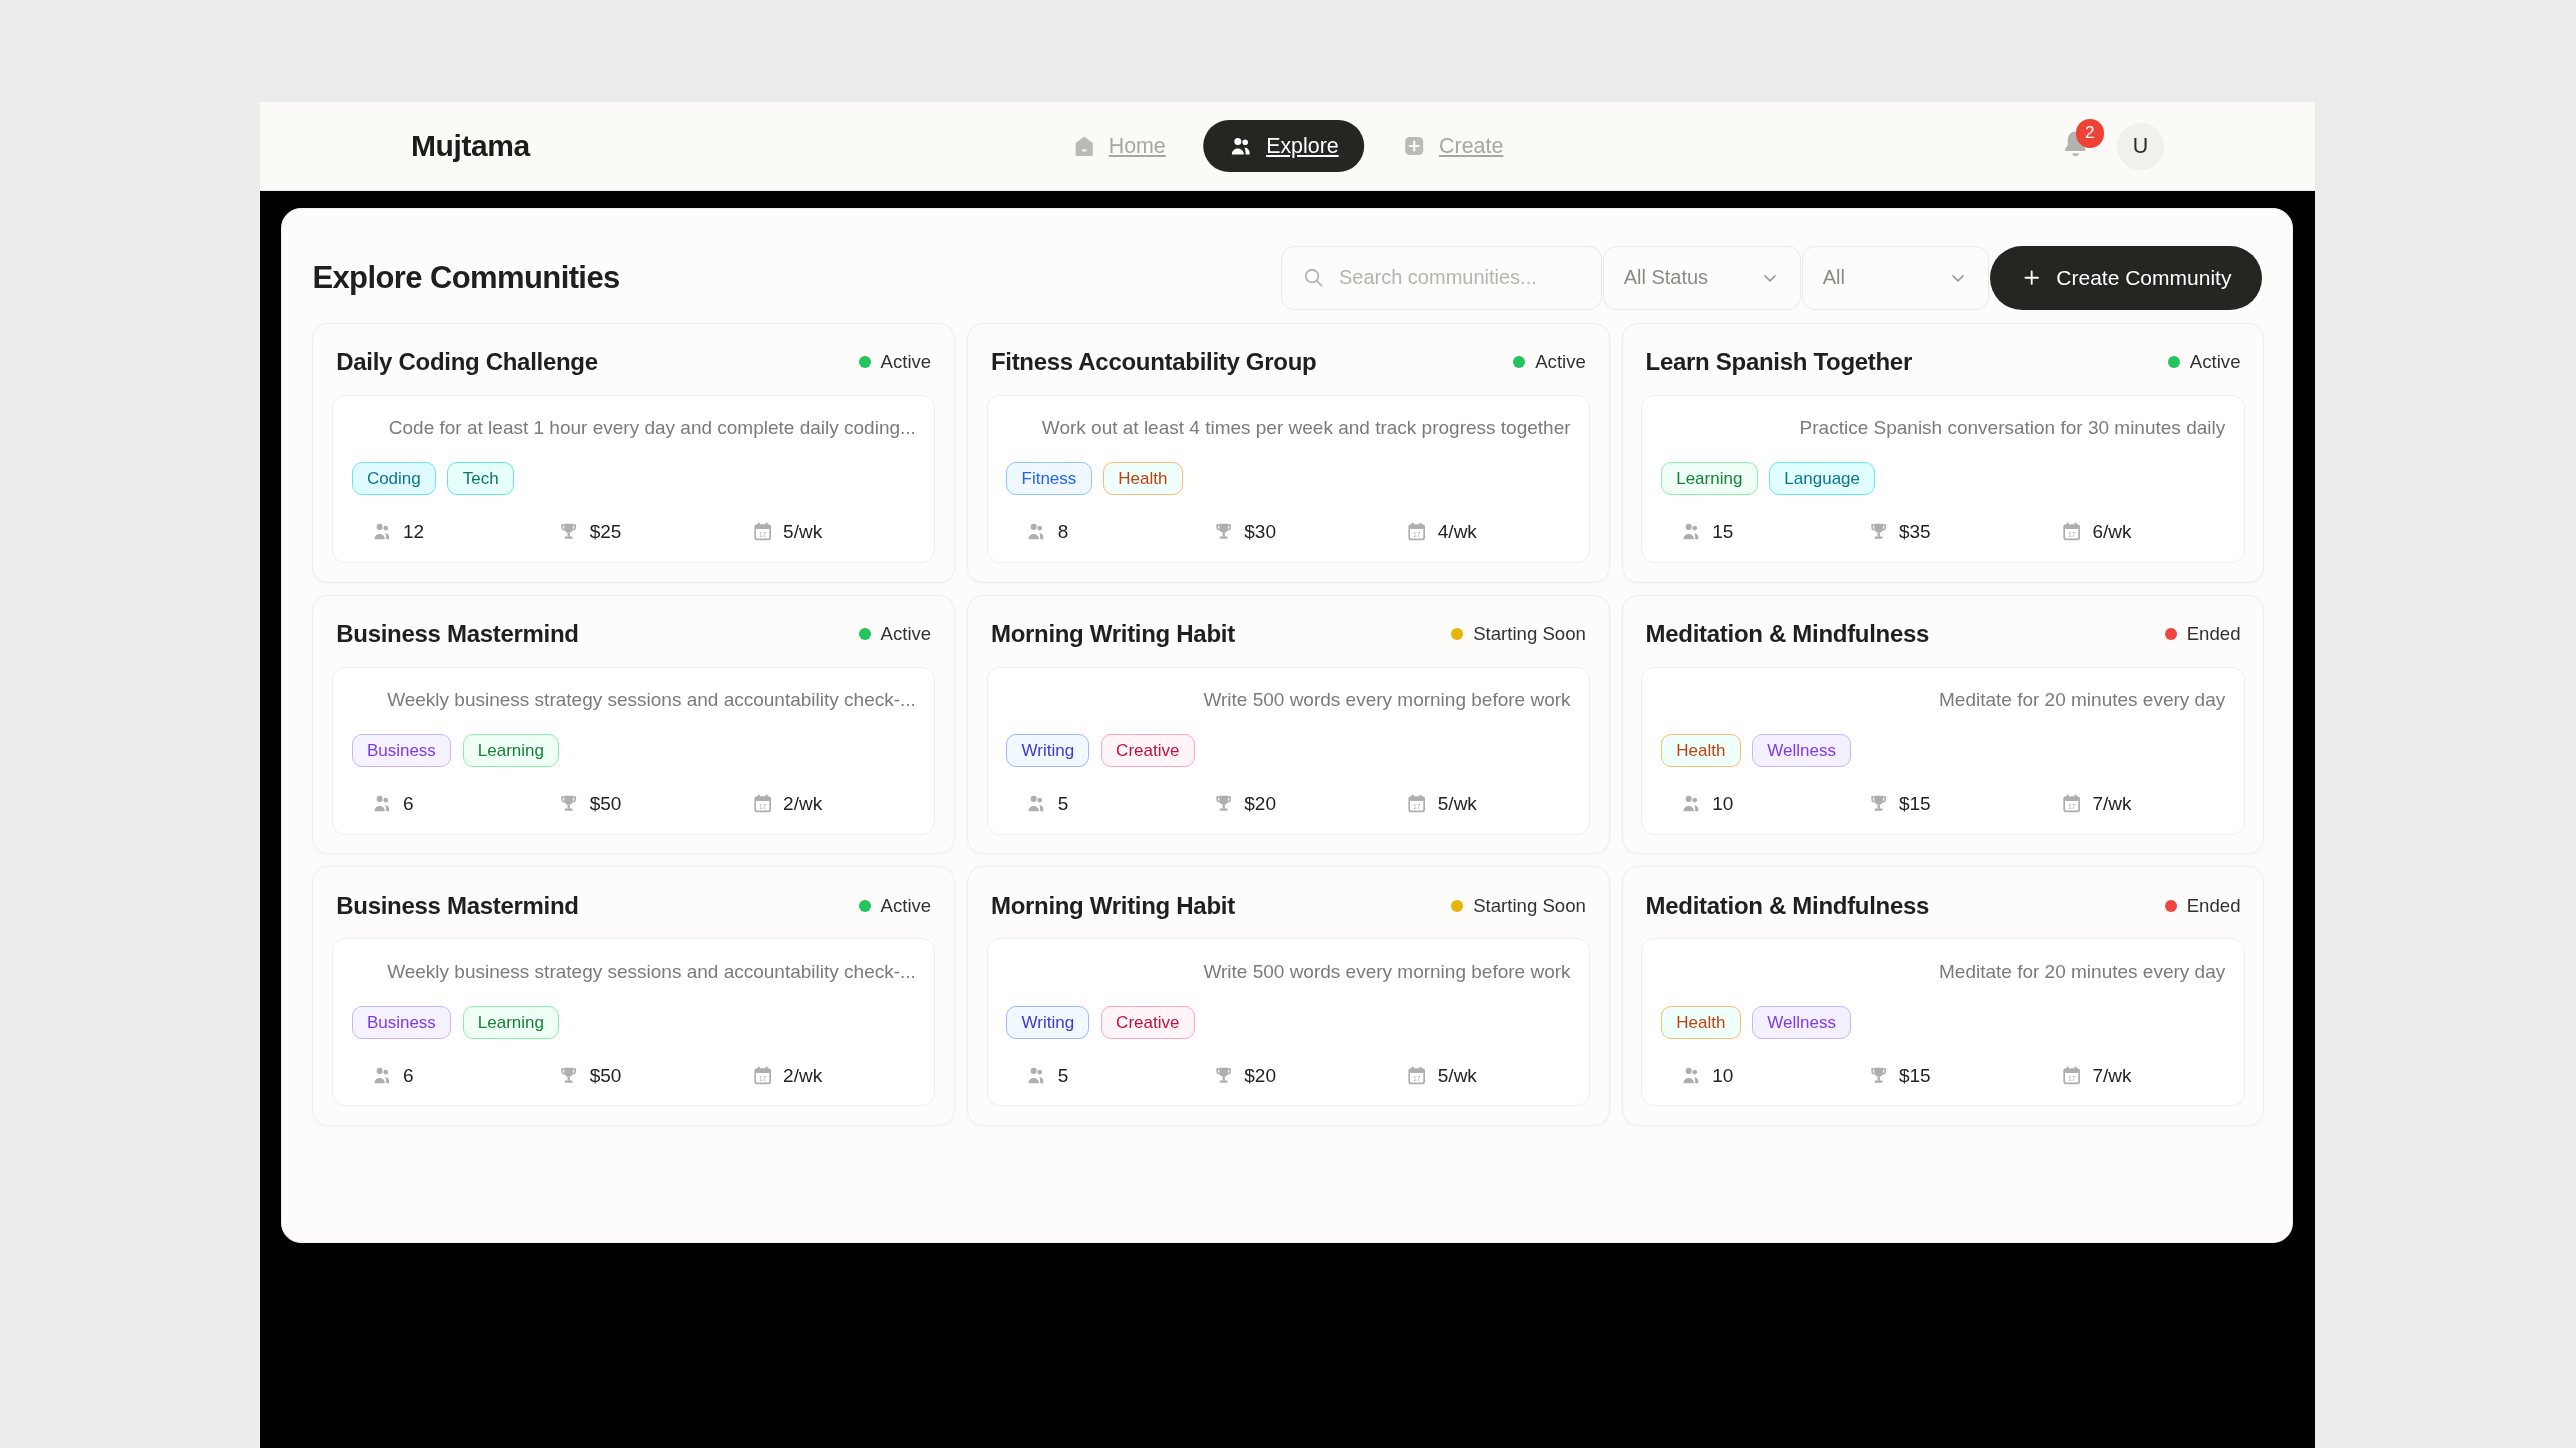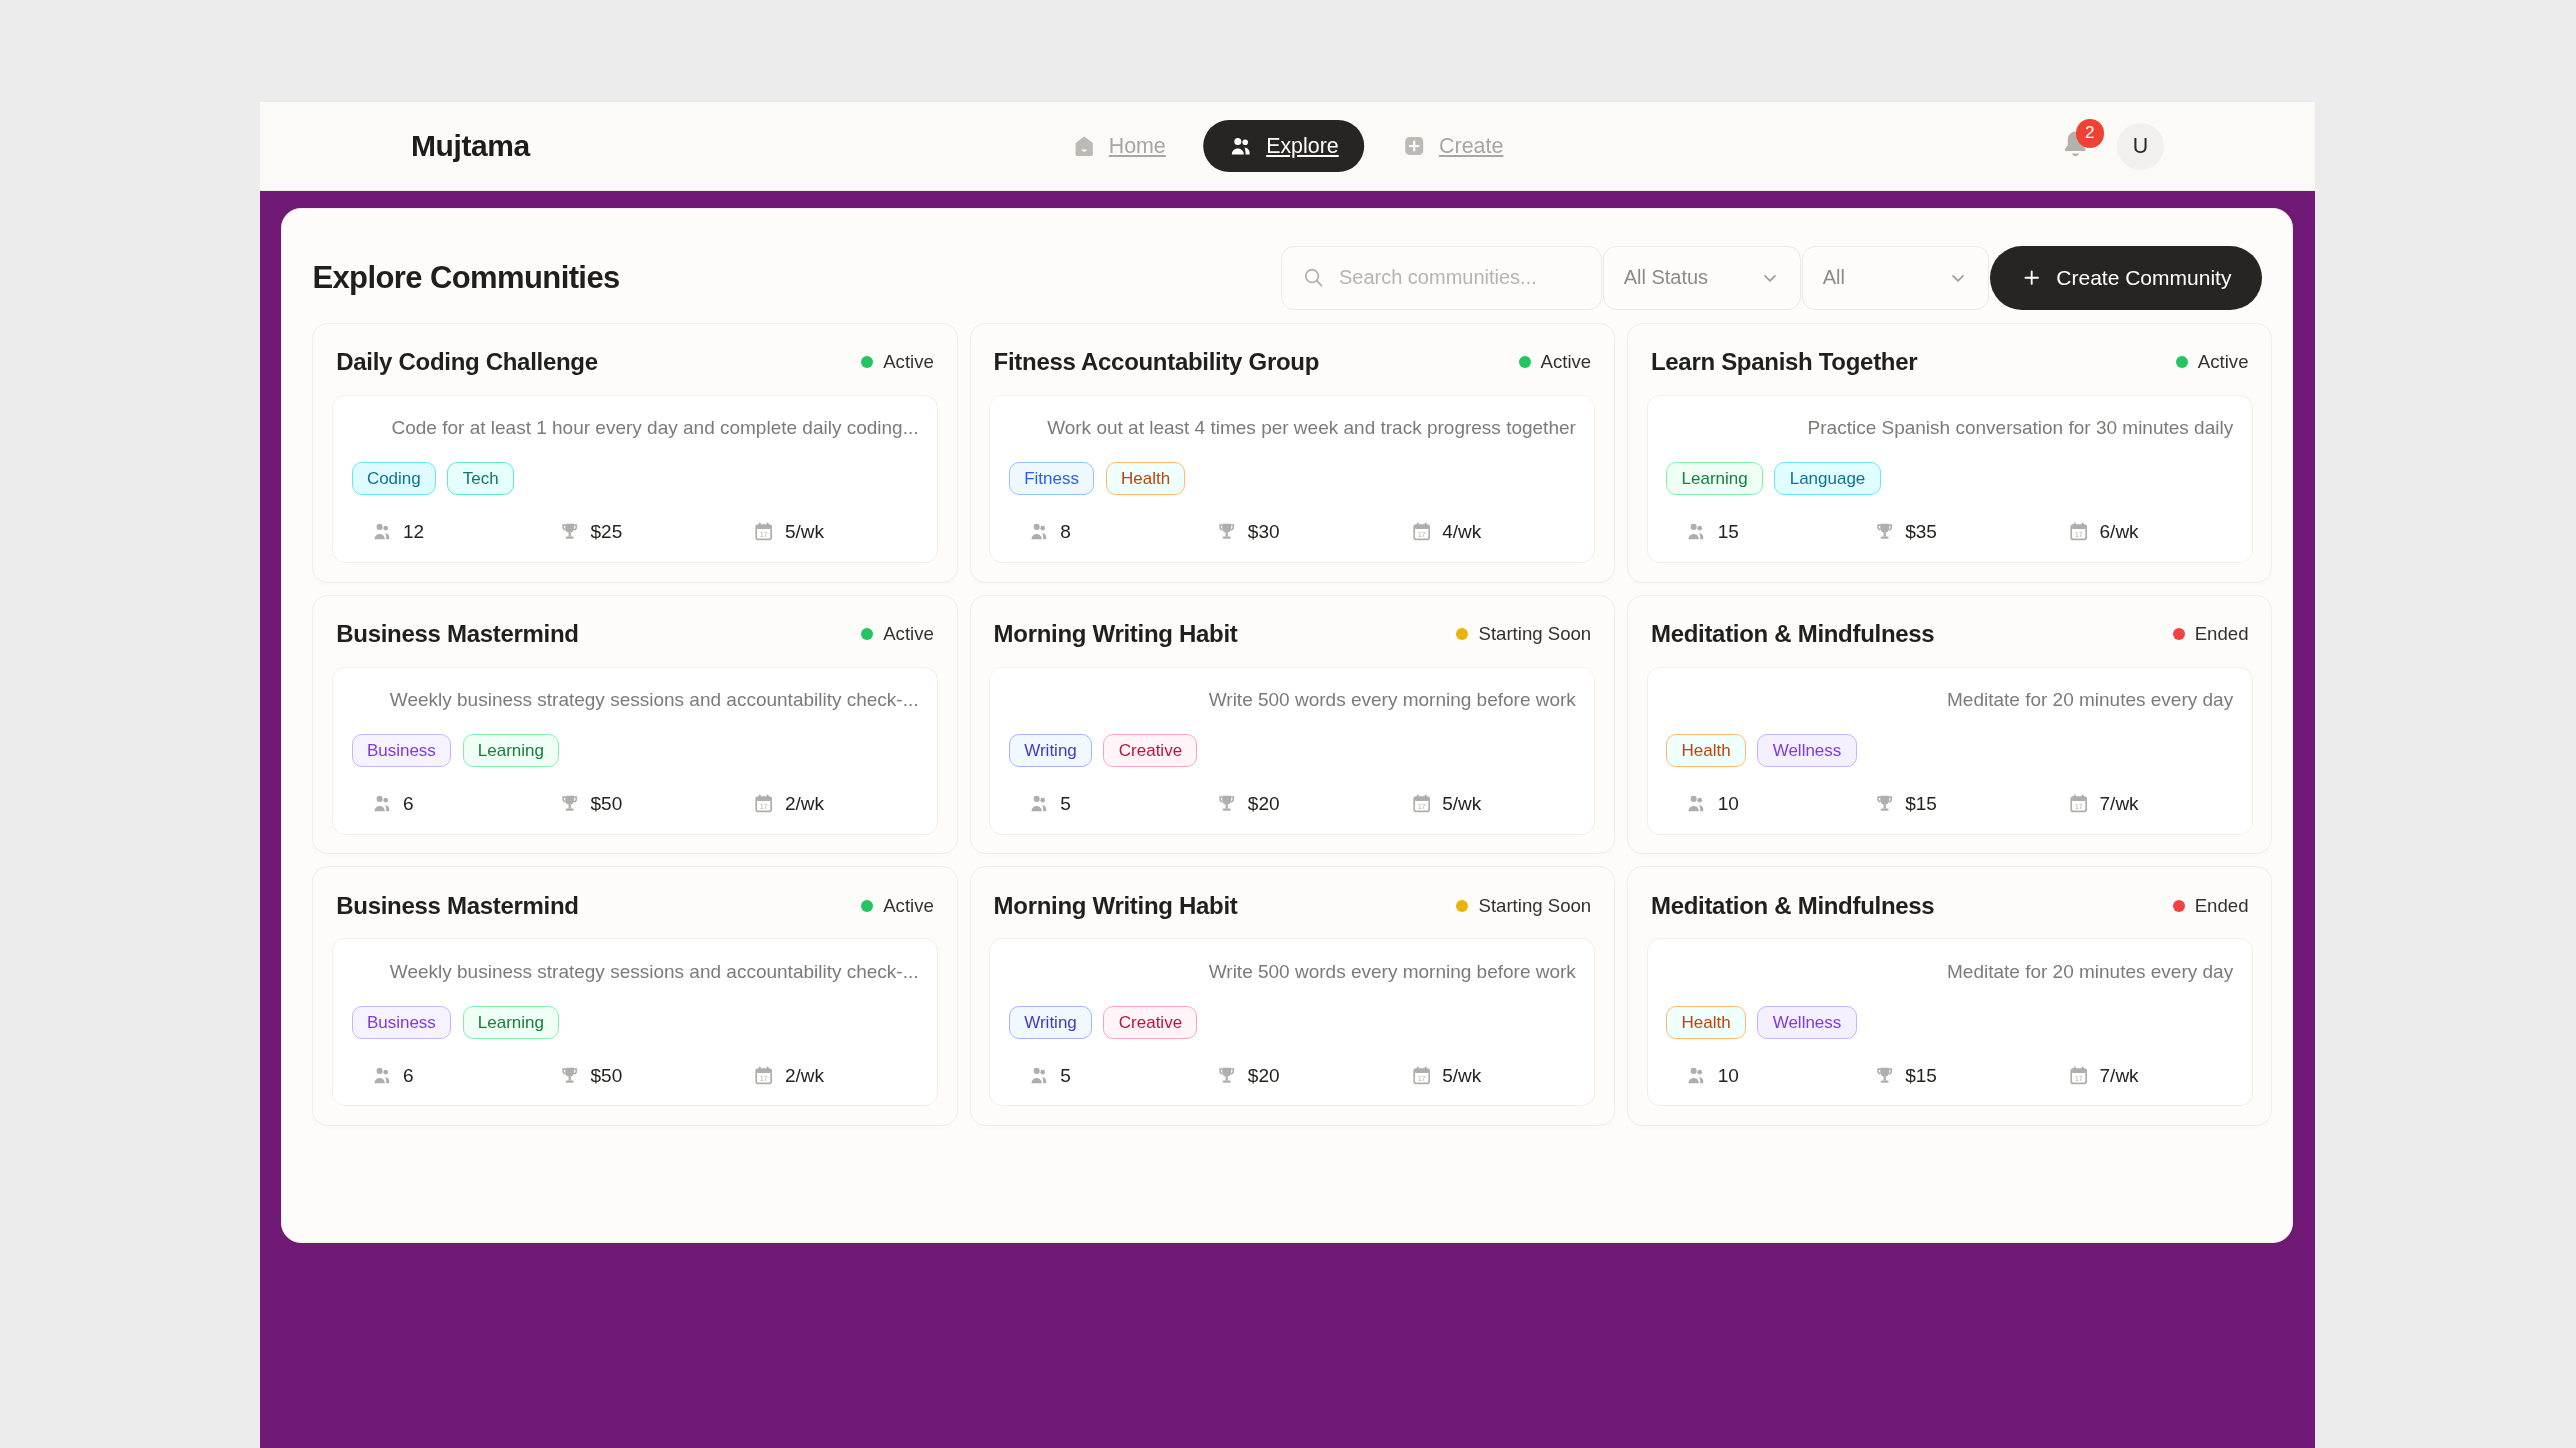--- a/index.html
+++ b/index.html
@@ -7,21 +7,21 @@
     width: 2576px; height: 1449px;
     background: #ececec;
     font-family: "Liberation Sans", sans-serif;
     -webkit-font-smoothing: antialiased;
   }
 
   .app-window {
     position: absolute;
     left: 260px; top: 102px;
     width: 2055px; height: 1347px;
-    background: #701a75;
+    background: #000000;
     overflow: hidden;
   }
 
   
   .header {
     position: relative;
     height: 89px;
     background: #fbfaf7;
     border-bottom: 1.4px solid #eeece7;
     display: flex;
@@ -144,21 +144,21 @@
     border-radius: 713px;
     display: flex; align-items: center;
     gap: 14.3px; padding: 0 31px;
     color: #ffffff; font-size: 21px;
     cursor: pointer;
   }
 
   
   .grid {
     position: absolute;
-    left: 30px; right: 20px; top: 114px;
+    left: 30px; right: 28px; top: 114px;
     display: grid;
     grid-template-columns: repeat(3, 1fr);
     column-gap: 34px;
     row-gap: 28.5px;
     gap: 12px;
   }
   .card {
     background: #fdfcfa;
     border: 1.4px solid #f0eeea;
     border-radius: 15.7px;

